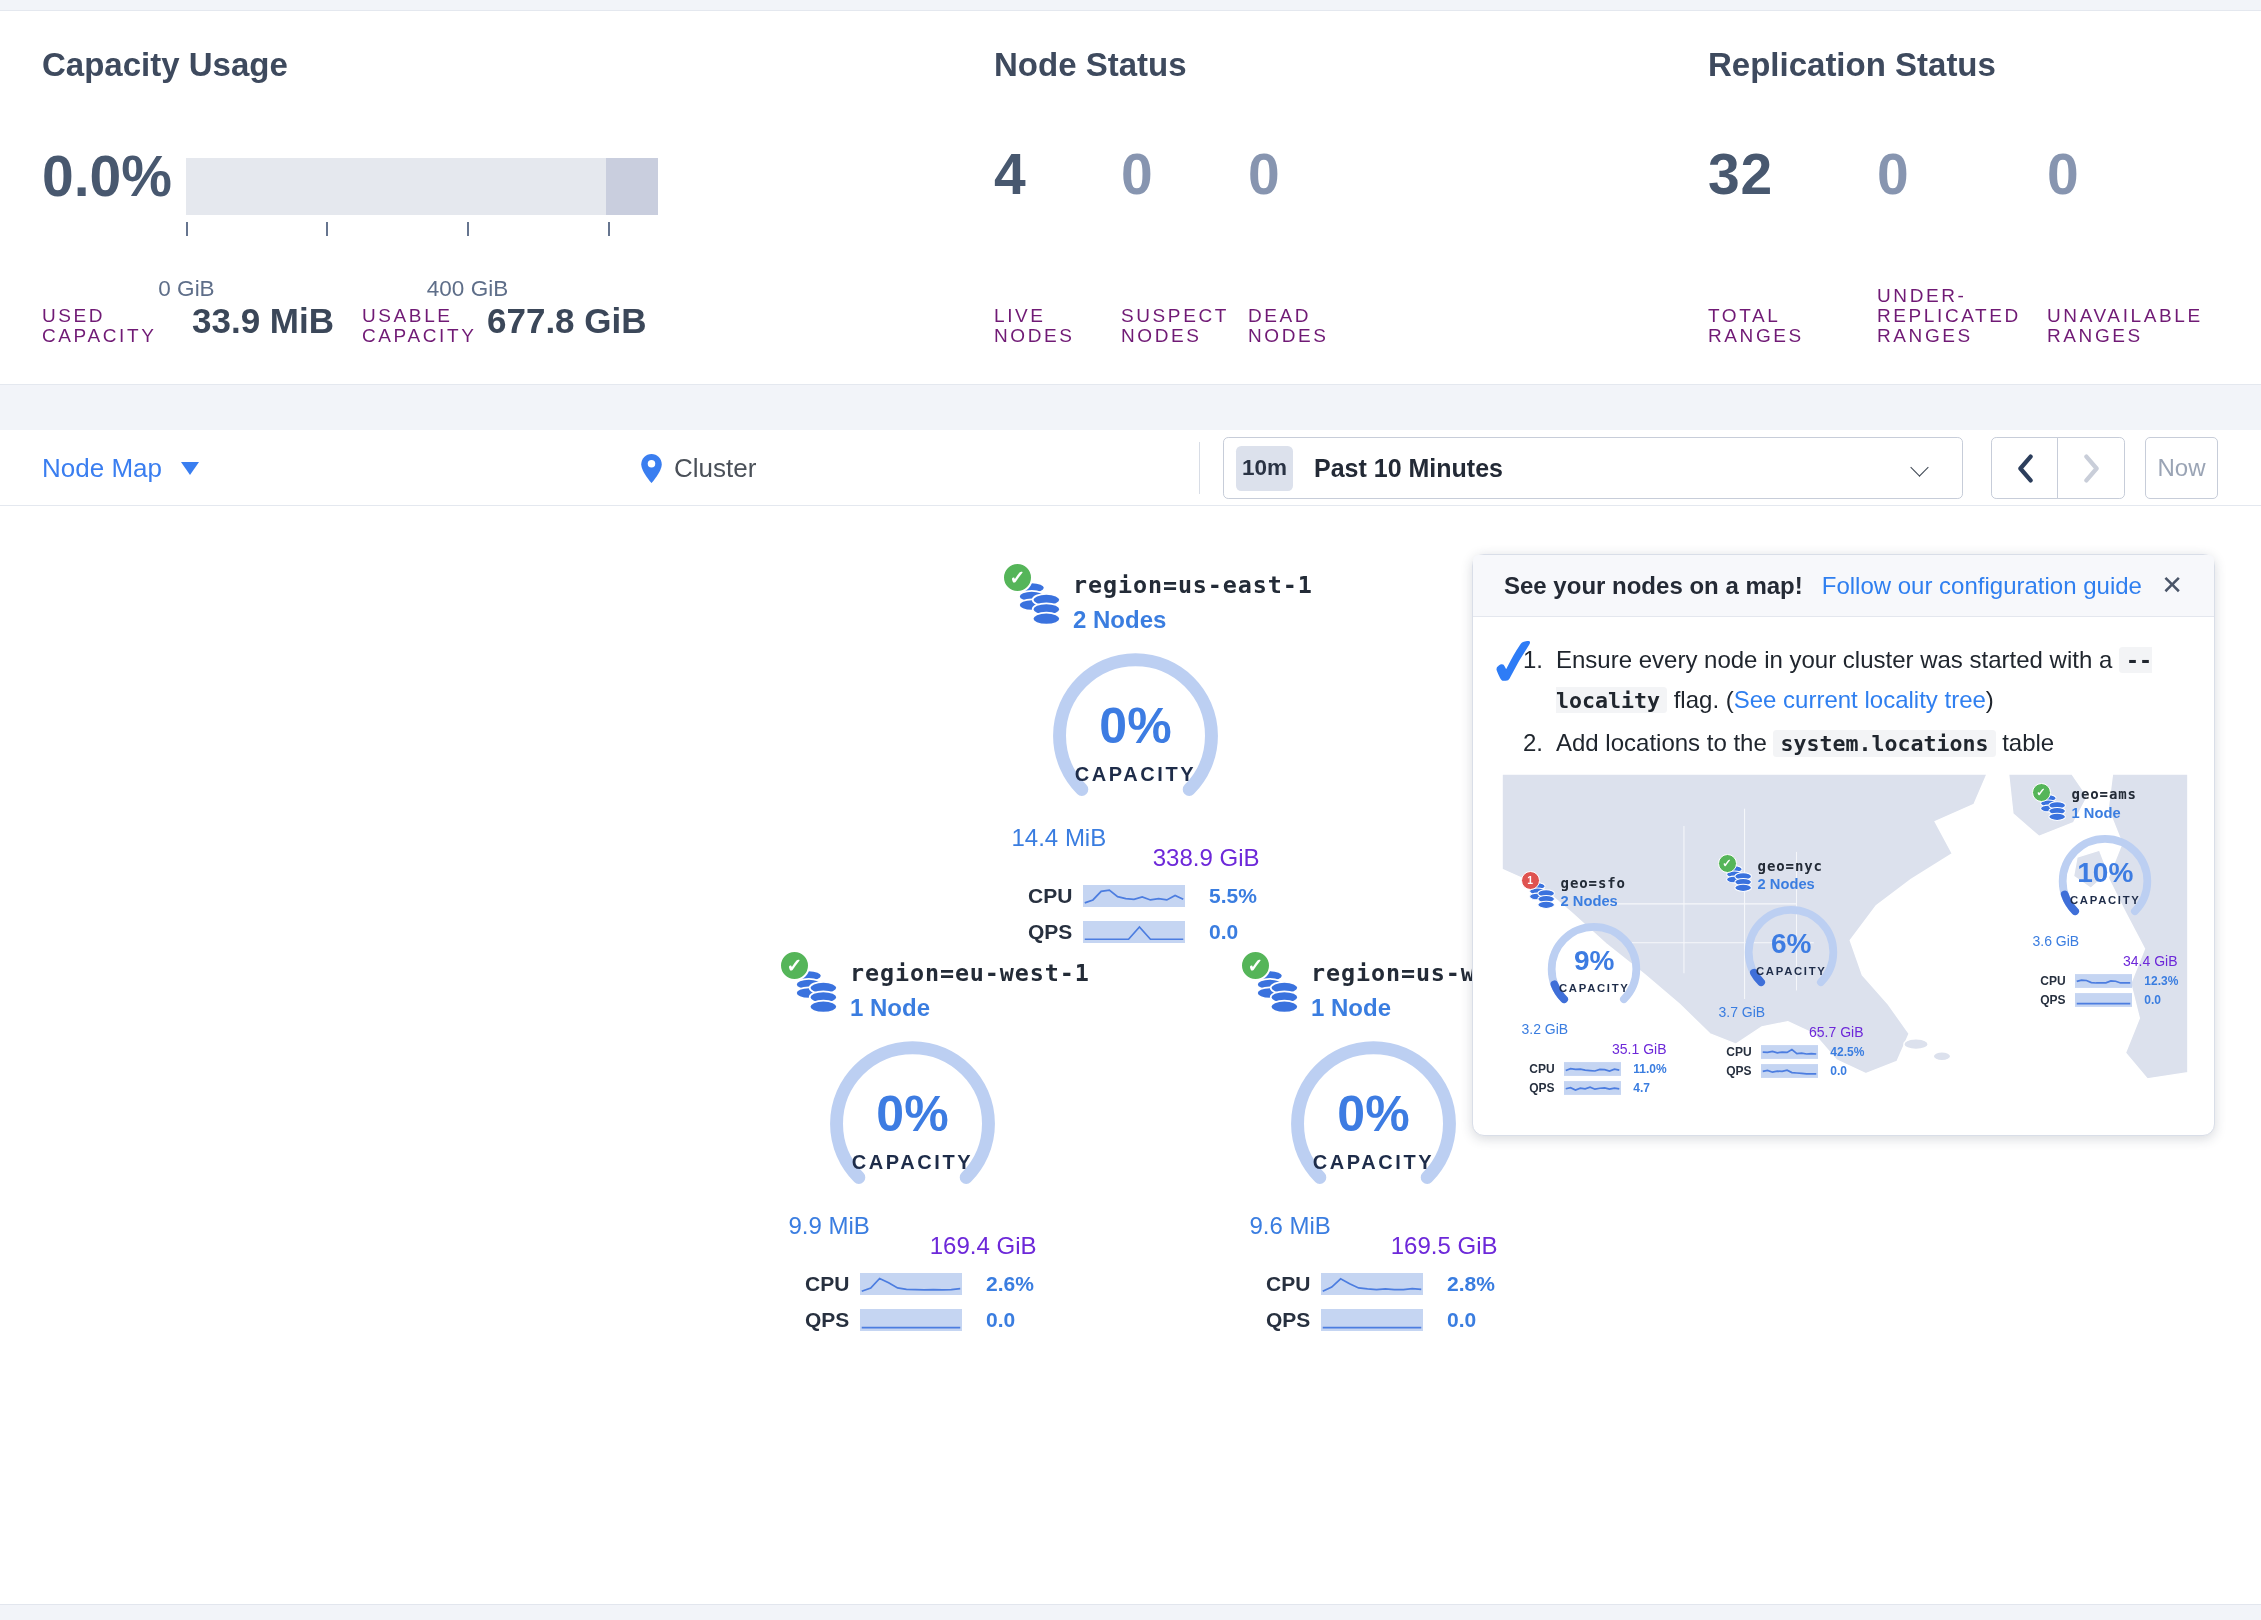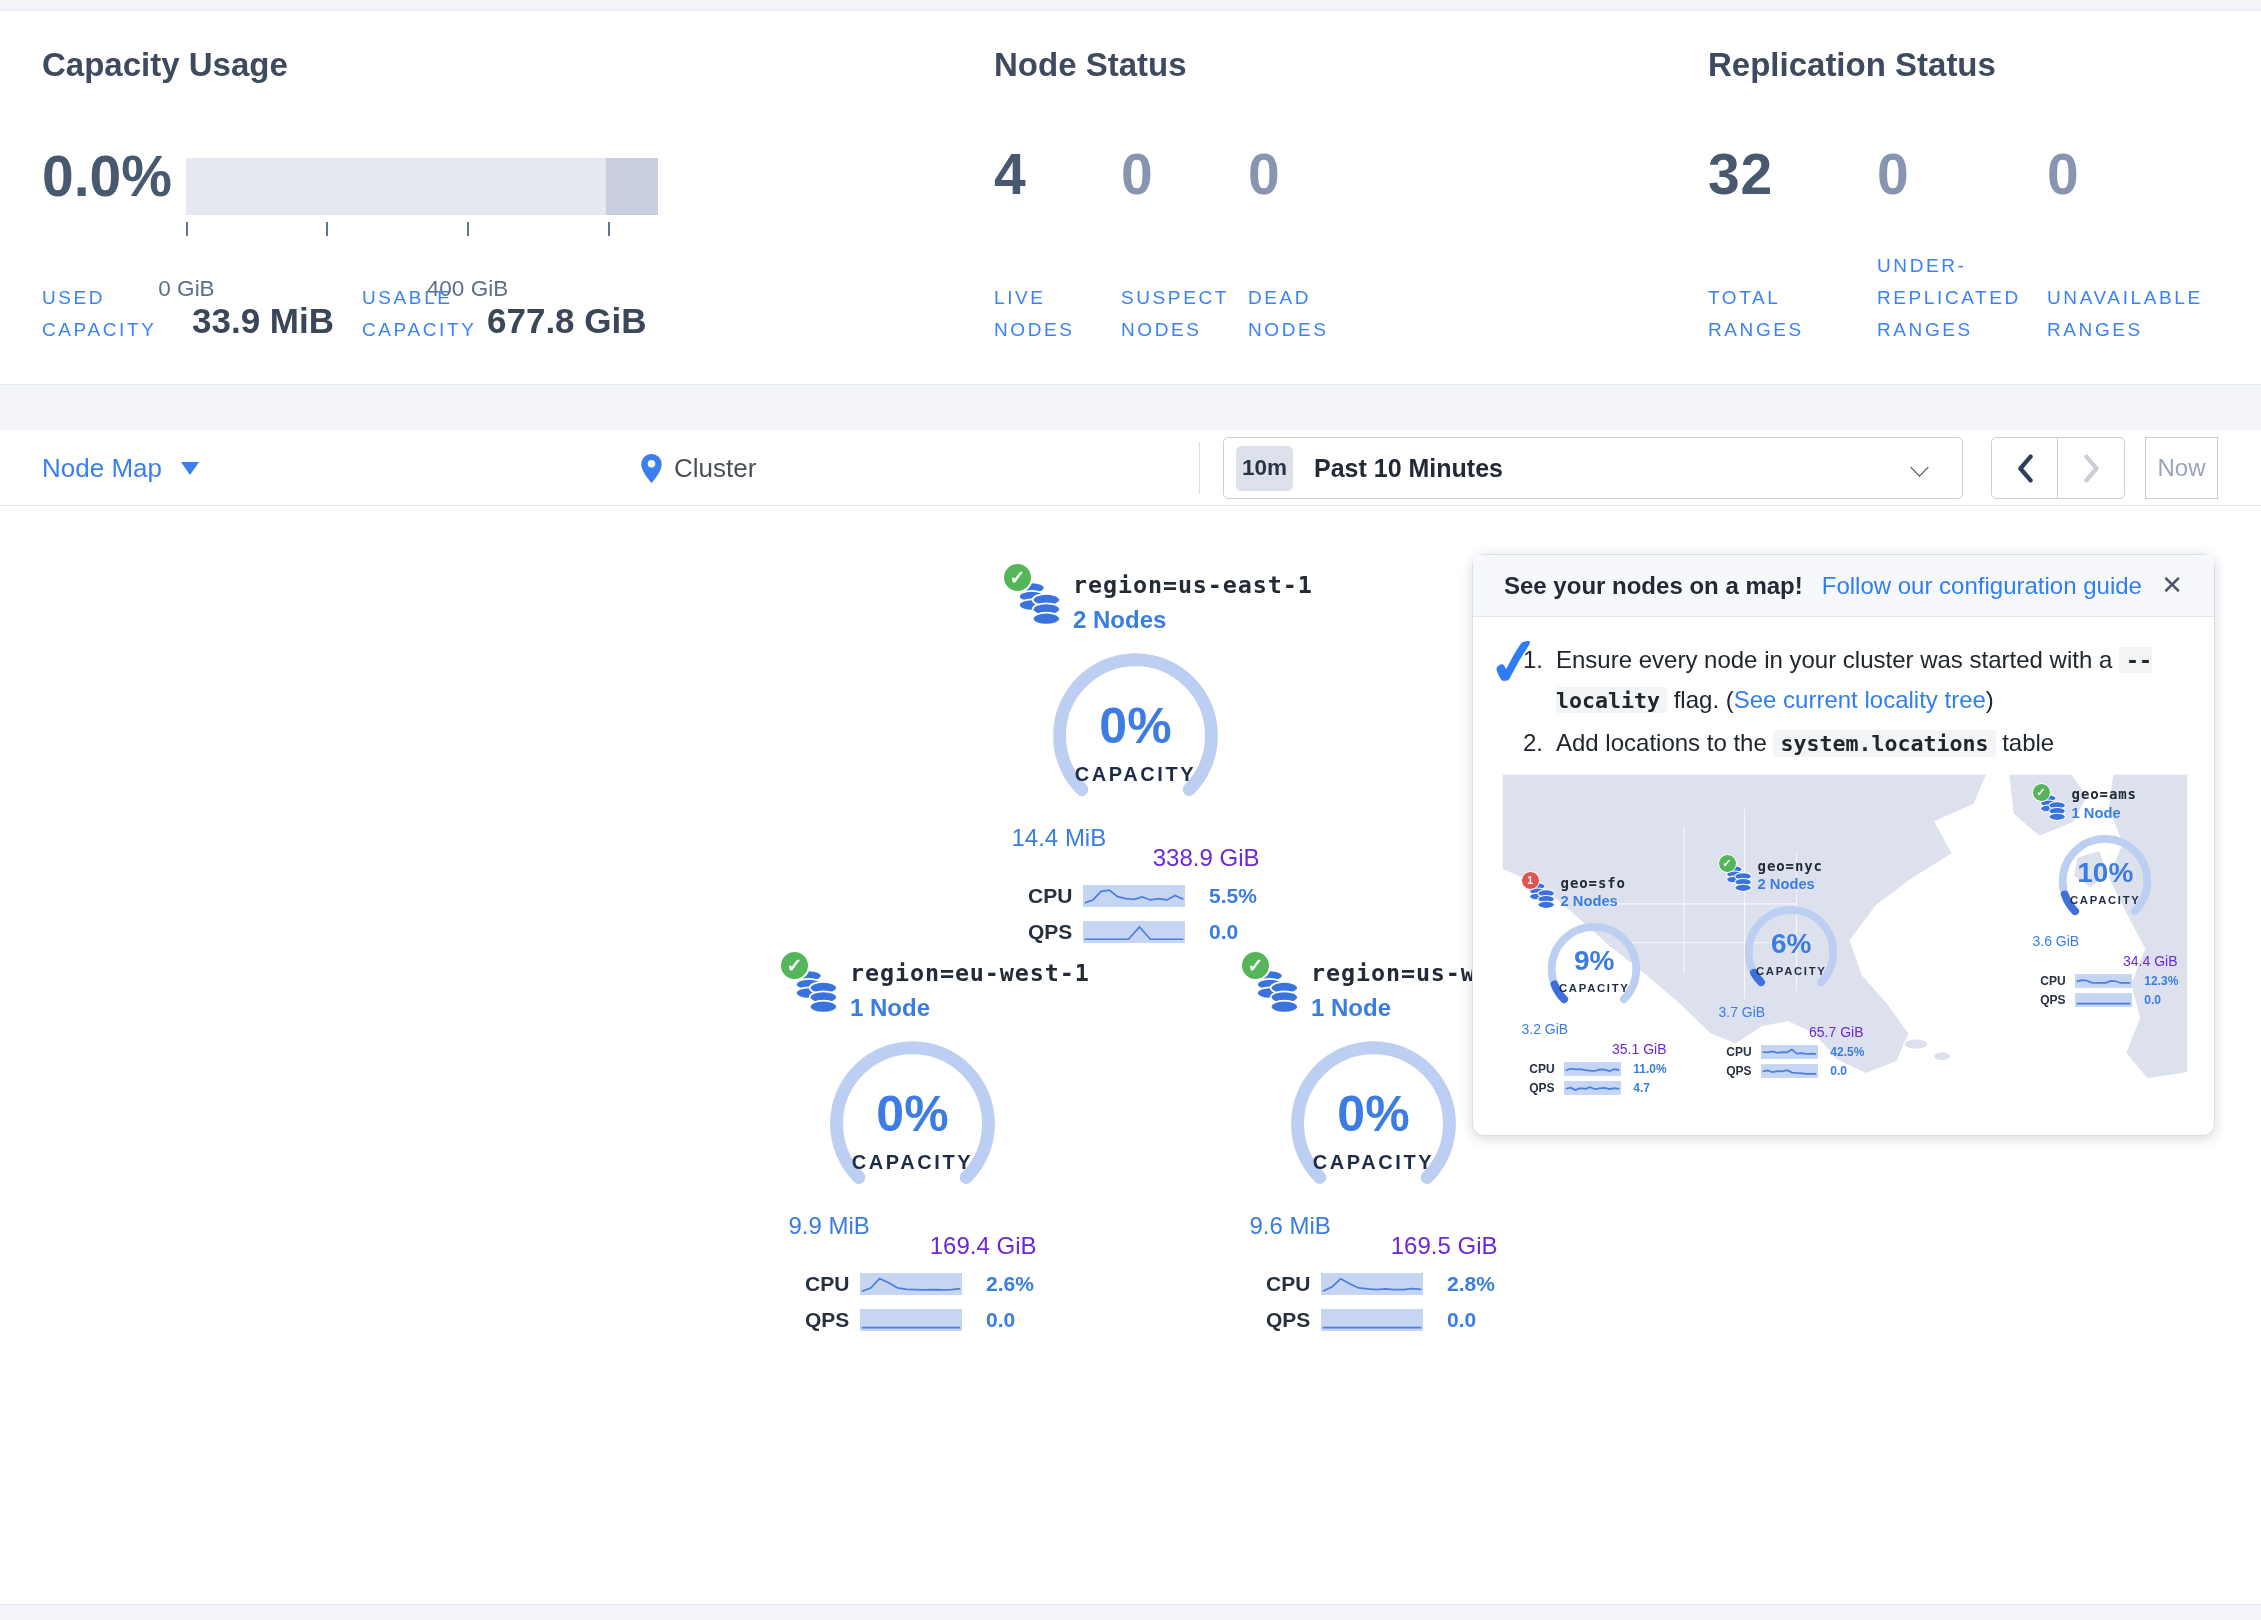--- a/index.html
+++ b/index.html
@@ -9,21 +9,21 @@
   
   .stats { position:absolute; left:0; top:10.4px; width:2261px; height:375px; background:#fff; border-top:0.9px solid #e4e8ef; border-bottom:0.9px solid #e4e8ef; }
   .sec-title { position:absolute; top:35px; font-size:33px; font-weight:700; color:#3e4a5e; }
   .big-num { position:absolute; top:130px; font-size:57px; font-weight:700; color:#48586f; letter-spacing:0.9px; }
   .big-num.dim { color:#8795b0; }
   .cap-pct { position:absolute; left:42px; top:132px; font-size:57px; font-weight:700; color:#48586f; }
   .cap-bar { position:absolute; left:186px; top:147px; width:472px; height:57px; background:#e5e8ee; }
   .cap-bar-dark { position:absolute; right:0; top:0; width:52px; height:57px; background:#c9cede; }
   .cap-tick { position:absolute; top:211px; width:1.7px; height:14px; background:#66758f; }
   .cap-tick-label { position:absolute; top:232px; font-size:22.5px; color:#5e6e89; text-align:center; width:121px;margin-top:33px; }
-  .small-label { font-size:19px; letter-spacing:2.6px; color:#3b82f6; line-height:32px; }
+  .small-label { font-size:19px; letter-spacing:2.6px; color:#701a75; line-height:20px; }
   .bottom-label { position:absolute; bottom:38px; }
   .kv-value { position:absolute; bottom:43px; font-size:35px; font-weight:700; color:#3b4759; }
 
   
   .gap { position:absolute; left:0; top:385px; width:2261px; height:45px; background:#f2f4f9; }
 
   
   .toolbar { position:absolute; left:0; top:430px; width:2261px; height:76px; background:#fff; border-bottom:0.9px solid #e4e8ef; }
   .nodemap { position:absolute; left:42px; top:0; height:76px; display:flex; align-items:center; cursor:pointer; }
   .nodemap-label { font-size:26px; color:#3a7ef0; }
@@ -32,21 +32,21 @@
   .breadcrumb-label { font-size:26px; color:#4a5058; margin-left:12px; }
   .tb-divider { position:absolute; left:1199px; top:12px; width:0.9px; height:52px; background:#d8dde6; }
   .time-select { position:absolute; left:1223px; top:7px; width:740px; height:62px; border:1.7px solid #c7cdd9; border-radius:5.2px; background:#fff; display:flex; align-items:center; cursor:pointer; }
   .time-badge { margin-left:12px; width:57px; height:45px; background:#dce1ec; border-radius:5.2px; font-size:22.5px; font-weight:700; color:#2a3344; display:flex; align-items:center; justify-content:center; }
   .time-label { margin-left:21px; font-size:25px; font-weight:700; color:#232a36; }
   .chev-down { position:absolute; right:36px; top:22.5px; width:13px; height:13px; border-right:1.7px solid #39424f; border-bottom:1.7px solid #39424f; transform:rotate(45deg); }
   .navbtns { position:absolute; left:1991px; top:7px; display:flex; }
   .navbtn { width:68px; height:62px; background:#fff; border:1.7px solid #c7cdd9; display:flex; align-items:center; justify-content:center; }
   .navbtn.prev { border-radius:5.2px 0 0 5.2px; }
   .navbtn.next { border-radius:0 5.2px 5.2px 0; margin-left:-1.7px; }
-  .now-btn { position:absolute; left:2145px; top:7px; width:73px; height:62px; border:1.7px solid #c7cdd9; border-radius:0; background:#fff; font-size:24px; color:#9aa4b5; display:flex; align-items:center; justify-content:center; }
+  .now-btn { position:absolute; left:2145px; top:7px; width:73px; height:62px; border:1.7px solid #c7cdd9; border-radius:5px; background:#fff; font-size:24px; color:#9aa4b5; display:flex; align-items:center; justify-content:center; }
 
   
   .map { position:absolute; left:0; top:506px; width:2261px; height:1098px; background:#fff; }
 
   
   .node-card { position:absolute; }
   .card-head { display:flex; }
   .icon-wrap { position:relative; width:71px; height:78px; flex:none; }
   .badge { position:absolute; left:0; top:0; border-radius:50%; display:flex; align-items:center; justify-content:center; color:#fff; z-index:2; }
   .badge.ok { width:31px; height:31px; background:#55b559; border:2.6px solid #fff; font-size:19px; font-weight:700; }

